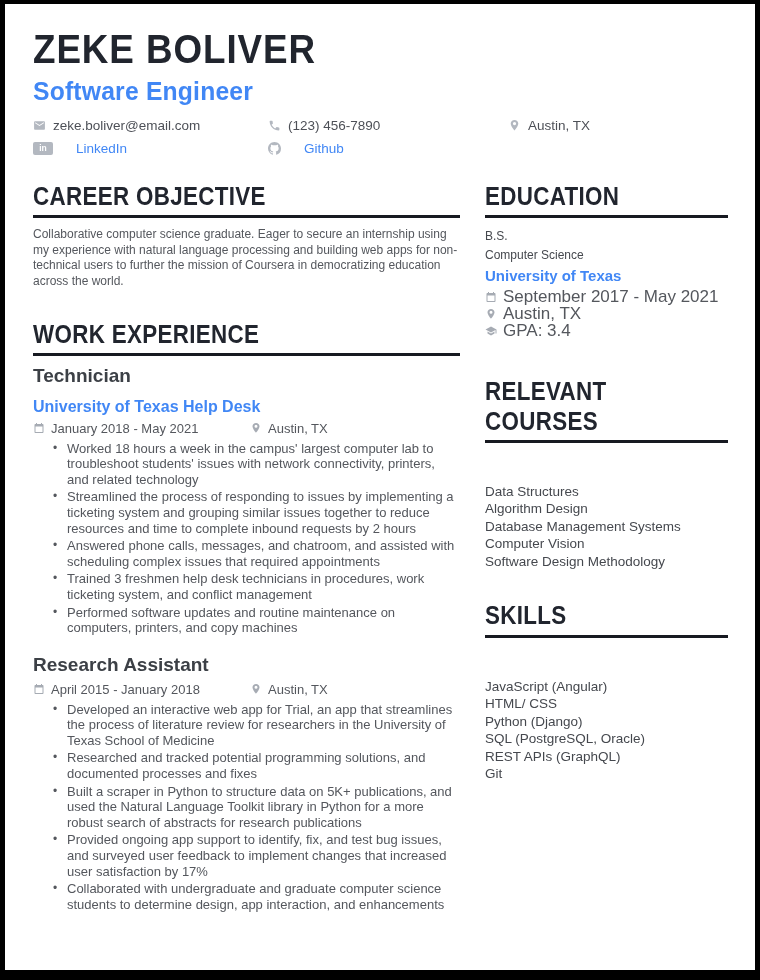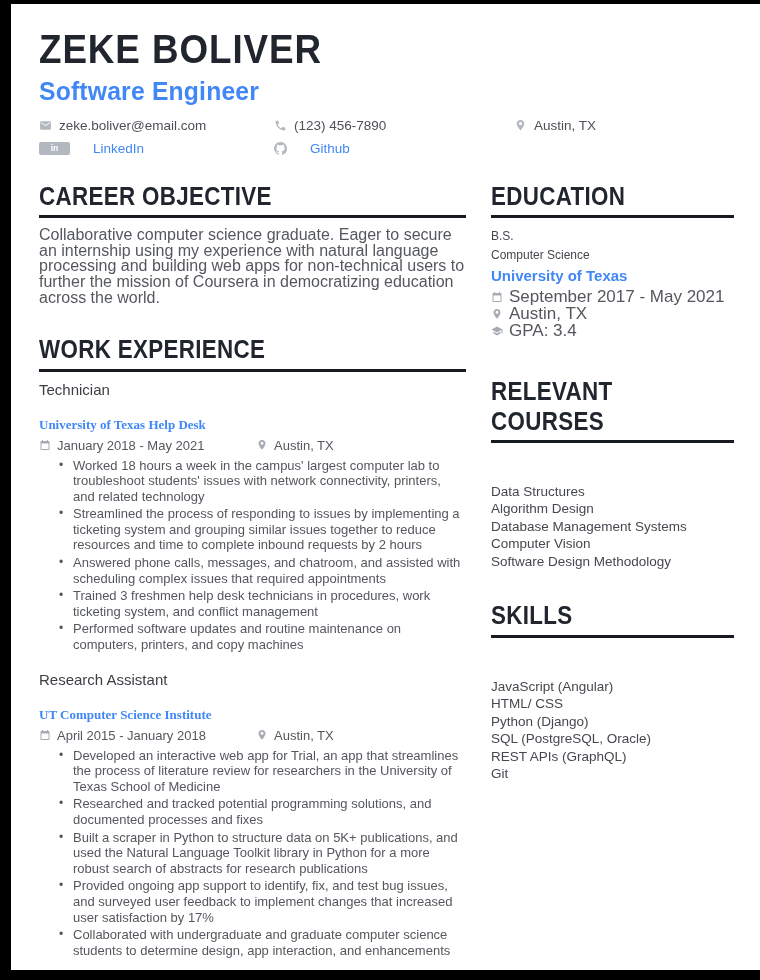--- a/index.html
+++ b/index.html
@@ -6,56 +6,56 @@
     --accent:#4187f5;
     --heading:#21252e;
     --body:#54575d;
     --icon:#b3b8c0;
     --icon-dark:#a6abb3;
     --rule:#171a21;
   }
   *{margin:0;padding:0;box-sizing:border-box;}
   html,body{width:760px;height:980px;}
   body{background:#000;font-family:"Liberation Sans",sans-serif;position:relative;overflow:hidden;}
-  .page{position:absolute;left:11px;top:4px;width:750px;height:966px;background:#ffffff;}
+  .page{position:absolute;left:5px;top:4px;width:750px;height:966px;background:#ffffff;}
   .content{padding:24px 27px 0 28px;}
 
   
   .name{display:inline-block;font-size:40px;font-weight:700;color:var(--heading);
         letter-spacing:1px;line-height:1.08;transform:scaleX(.92);transform-origin:left;}
   .role{margin-top:6px;}
   .role span{display:inline-block;font-size:26px;font-weight:700;color:var(--accent);
         letter-spacing:.2px;transform:scaleX(.95);transform-origin:left;line-height:1.1;}
   .contact{margin-top:12px;}
   .contact-row{display:flex;align-items:center;margin-bottom:8px;}
   .c-item{display:inline-flex;align-items:center;gap:7px;font-size:13.5px;color:#4d5057;}
   .c-item.w1{width:235px;}
   .c-item.w2{width:240px;}
   .cicon{width:13px;height:13px;fill:var(--icon);flex:0 0 auto;}
-  .li-badge{width:31px;height:13px;border-radius:2px;background:var(--icon);color:#fff;
+  .li-badge{width:20px;height:13px;border-radius:2px;background:var(--icon);color:#fff;
         font-size:8.5px;font-weight:700;display:inline-flex;align-items:center;justify-content:center;
         line-height:1;flex:0 0 auto;}
   a.link{color:var(--accent);text-decoration:none;cursor:pointer;margin-left:16px;}
 
   
   .columns{display:flex;gap:25px;margin-top:26px;}
   .col-left{width:427px;flex:0 0 auto;}
   .col-right{flex:1;min-width:0;}
 
   
   .sh{border-bottom:3px solid var(--rule);padding-bottom:4px;margin-bottom:9px;line-height:1.13;}
   .sh span{display:inline-block;font-size:26px;font-weight:700;color:var(--heading);
         letter-spacing:.4px;transform:scaleX(.86);transform-origin:left;}
 
-  .objective{font-size:16px;line-height:15.6px;color:var(--body);}
+  .objective{font-size:12px;line-height:15.6px;color:var(--body);}
 
   .work{margin-top:30px;}
-  .job-title{font-size:15px;font-weight:400;color:#3c4046;line-height:1.2;}
-  .job-company{display:inline-block;font-size:13px;font-weight:700;color:var(--accent);
-        text-decoration:none;margin-top:18px;cursor:pointer;font-family:Liberation Serif, serif;}
+  .job-title{font-size:19px;font-weight:700;color:#3c4046;line-height:1.2;}
+  .job-company{display:inline-block;font-size:16px;font-weight:700;color:var(--accent);
+        text-decoration:none;margin-top:10px;cursor:pointer;}
   .meta-row{display:flex;align-items:center;margin-top:5px;font-size:13px;color:var(--body);}
   .meta-item{display:inline-flex;align-items:center;gap:6px;}
   .meta-item.fixed{width:217px;text-align:right;}
   .micon{width:12px;height:12px;fill:var(--icon-dark);flex:0 0 auto;}
   ul.bullets{list-style:none;margin-top:5px;}
   ul.bullets li{position:relative;padding-left:34px;margin-bottom:2px;
         font-size:13px;line-height:15.6px;color:var(--body);}
   ul.bullets li::before{content:"\2022";position:absolute;left:20px;top:0;color:var(--body);font-size:12px;}
   .job + .job{margin-top:18px;}
 
@@ -153,21 +153,20 @@
                     <li>Answered phone calls, messages, and chatroom, and assisted with scheduling complex issues that required appointments</li>
 
                     <li>Trained 3 freshmen help desk technicians in procedures, work ticketing system, and conflict management</li>
 
                     <li>Performed software updates and routine maintenance on computers, printers, and copy machines</li>
                   </ul>
               </div>
 
               <div class="job">
                 <div class="job-title">Research Assistant</div>
-                <a class="job-company">UT Computer Science Institute</a>
                 <div class="meta-row">
                   <span class="meta-item fixed">
                     <svg class="micon" viewBox="0 0 24 24">
                       <path d="M19 4h-1V2h-2v2H8V2H6v2H5c-1.1 0-2 .9-2 2v14c0 1.1.9 2 2 2h14c1.1 0 2-.9 2-2V6c0-1.1-.9-2-2-2zm0 16H5V9h14v11z"></path>
                     </svg>
                     <span>April 2015 - January 2018</span>
                   </span>
                   <span class="meta-item">
                     <svg class="micon" viewBox="0 0 24 24">
                       <path fill-rule="evenodd" d="M12 2C8.13 2 5 5.13 5 8.5 5 13.75 12 21.5 12 21.5s7-7.75 7-13C19 5.13 15.87 2 12 2zm0 9.5a3 3 0 1 1 0-6 3 3 0 0 1 0 6z"></path>

